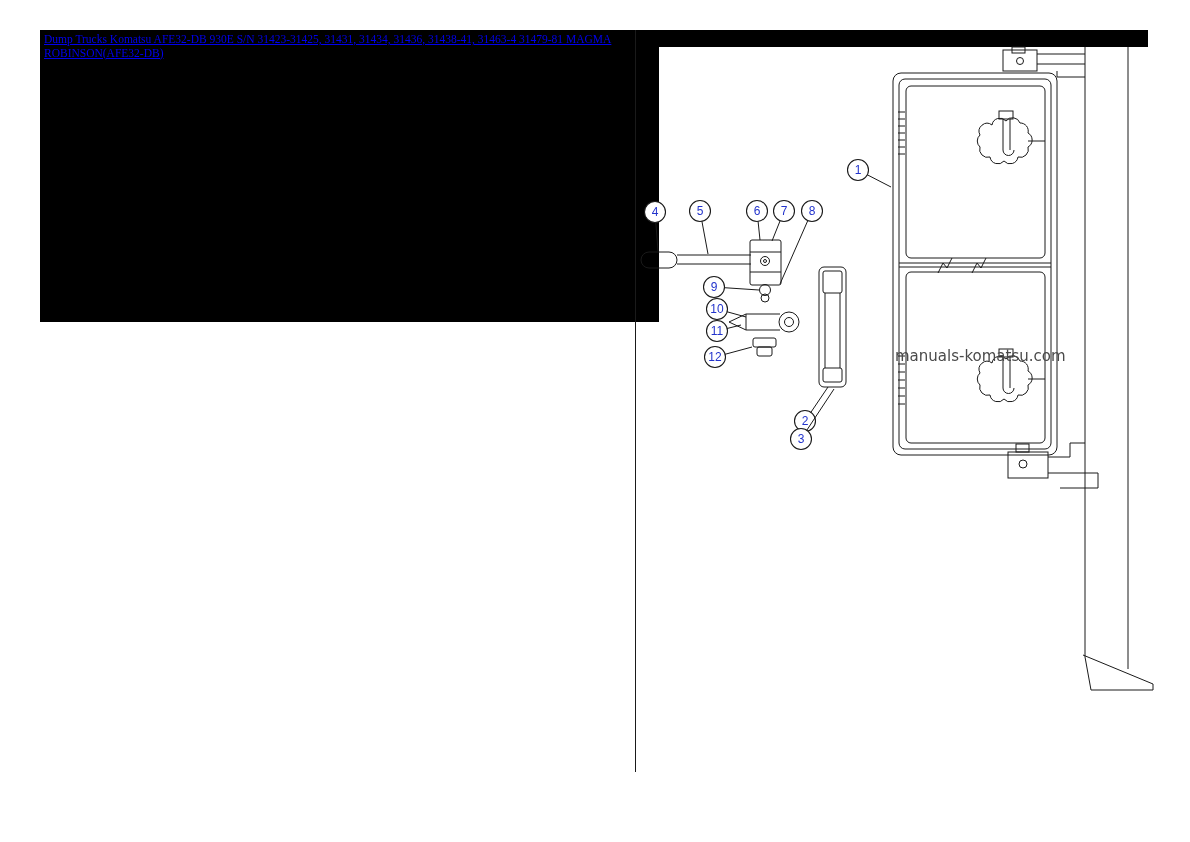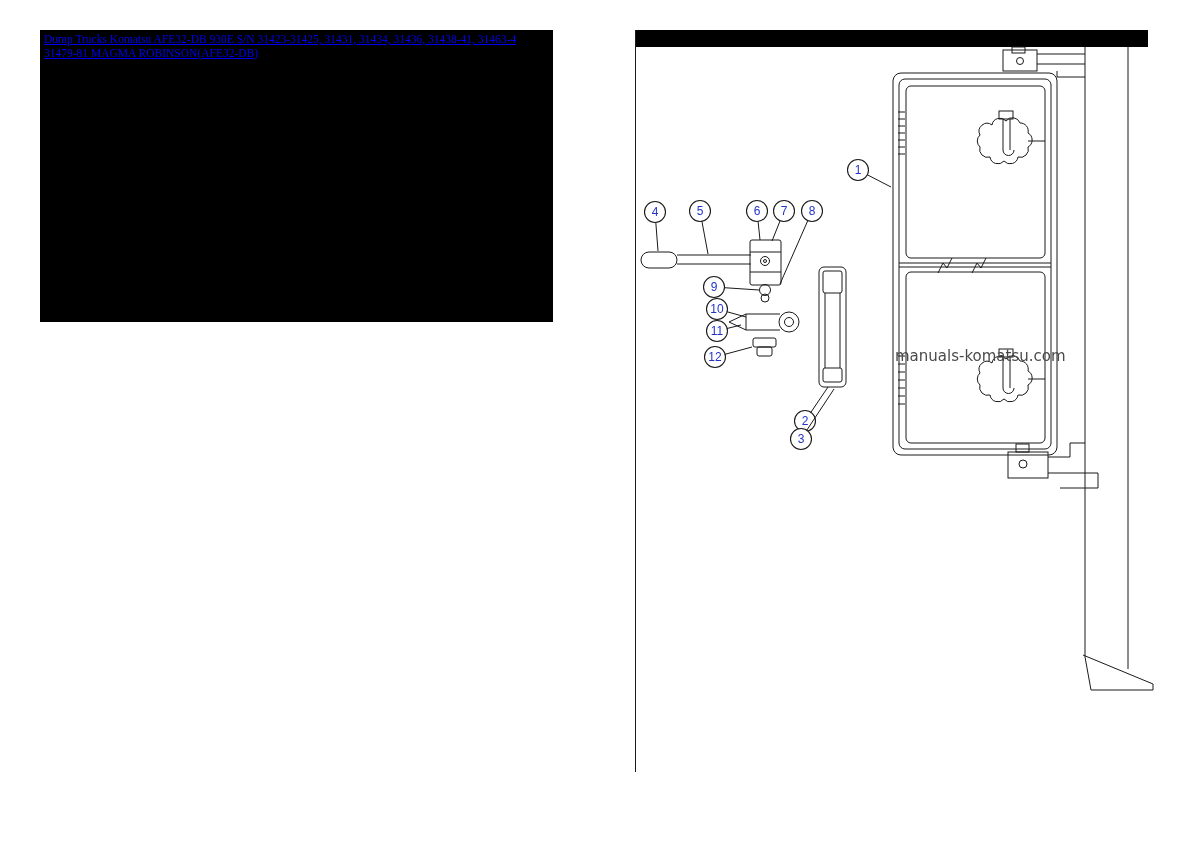--- a/index.html
+++ b/index.html
@@ -8,21 +8,21 @@
     --wm:#4a4a4a;
     --ln:#1a1a1a;
     --panel-bg:#000000;
   }
   *{margin:0;padding:0;box-sizing:border-box}
   html,body{width:1190px;height:842px;background:#ffffff;overflow:hidden;
     font-family:"Liberation Sans",sans-serif}
   .page{position:relative;width:1190px;height:842px;background:#fff}
 
   .info-panel{
-    position:absolute;left:40px;top:30px;width:513px;height:292px;
+    position:absolute;left:40px;top:30px;width:619px;height:292px;
     background:var(--panel-bg);padding:3px 4px;
   }
   .info-panel a{
     color:var(--link);
     font-family:"Liberation Serif",serif;
     font-size:11.5px;line-height:1.18;
     text-decoration:underline;
     display:block;
   }
 

